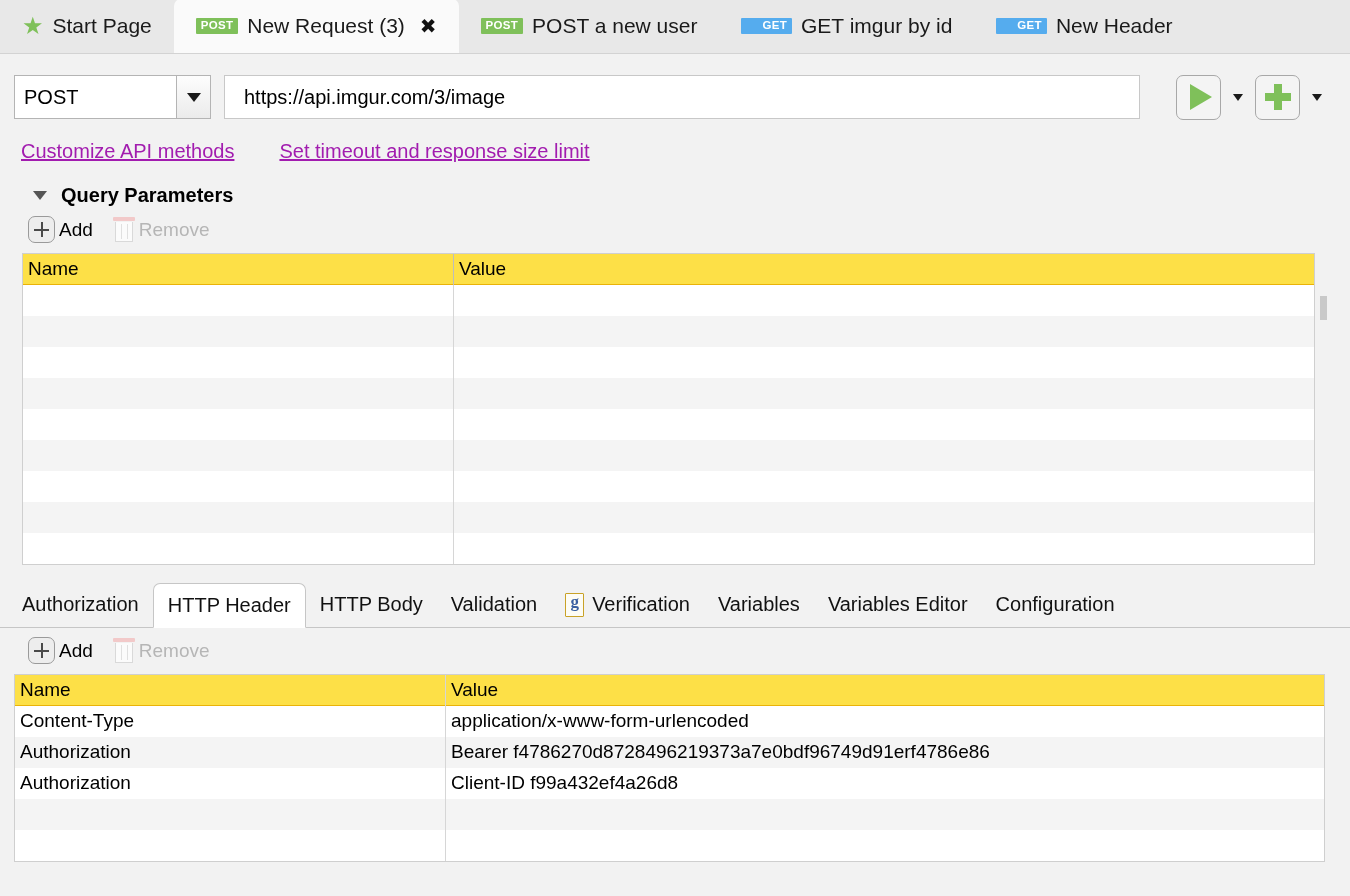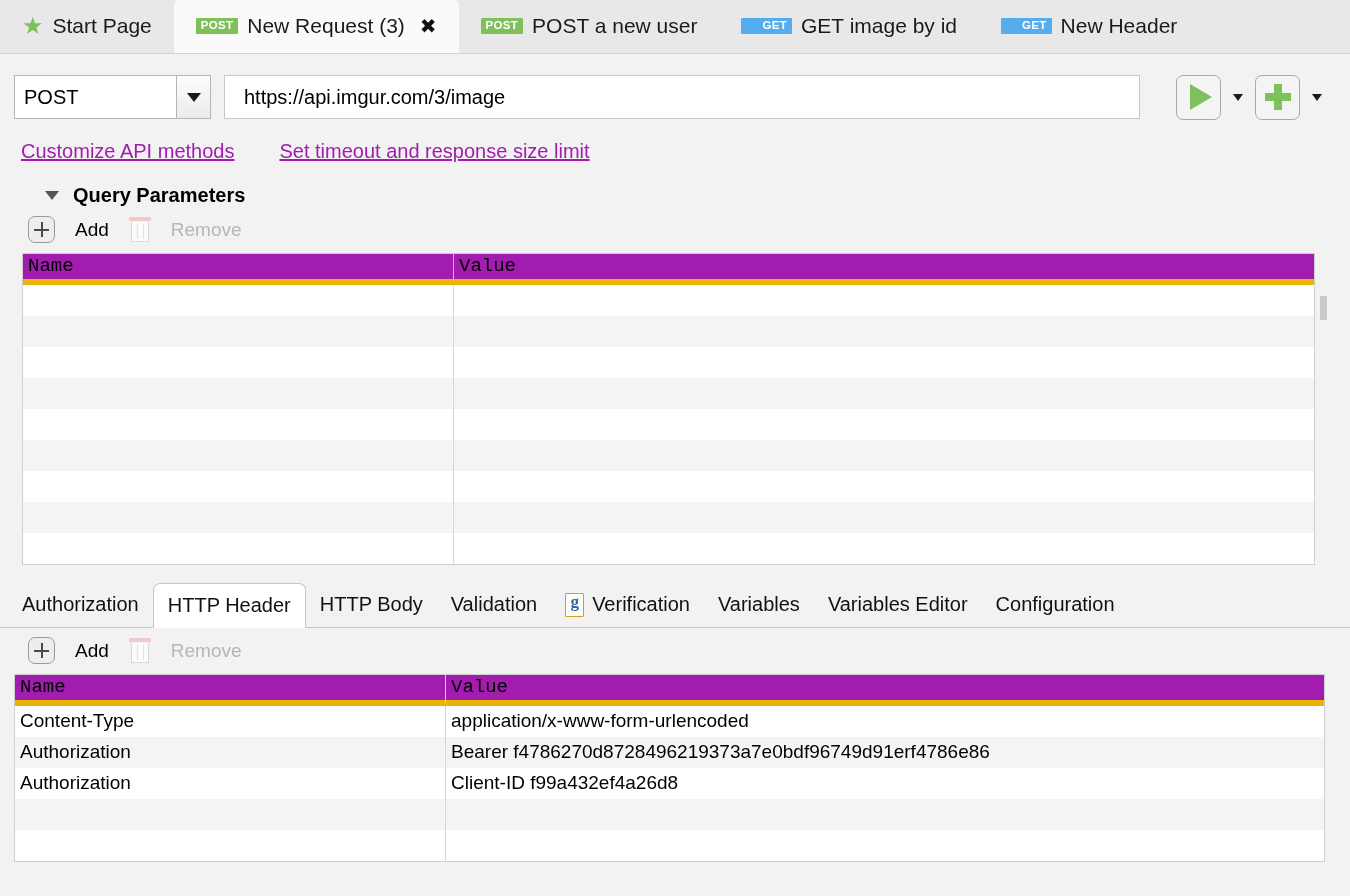--- a/index.html
+++ b/index.html
@@ -159,38 +159,38 @@
     color: #a21caf;
     text-decoration: underline;
     cursor: pointer;
   }
 
   
   .section-head {
     display: flex;
     align-items: center;
     gap: 14px;
-    padding: 21px 0 0 45px;
+    padding: 21px 0 0 33px;
   }
   .tri-down {
     width: 0; height: 0;
     border-left: 7px solid transparent;
     border-right: 7px solid transparent;
     border-top: 9px solid #555;
   }
   .section-title { font-size: 20px; font-weight: bold; }
 
   
   .addrem {
     display: flex;
     align-items: center;
     gap: 20px;
     padding: 9px 0 0 28px;
   }
-  .addrem .item { display: flex; align-items: center; gap: 20px; }
+  .addrem .item { display: flex; align-items: center; gap: 4px; }
   .addrem .lbl { font-size: 19px; }
   .addrem .lbl.dim { color: #b6b6b6; }
   .icon-add {
     position: relative;
     width: 27px; height: 27px;
     border: 1px solid #9a9a9a;
     border-radius: 7px;
     background: #ededed;
   }
   .icon-add::before, .icon-add::after {
@@ -228,23 +228,22 @@
     border: 1px solid #cfcfcf;
     overflow: hidden;
   }
   .tbl .trow {
     display: flex;
     height: 31px;
     align-items: center;
   }
   .tbl .trow.head {
     height: 31px;
-    border-bottom: 6px solid #eab308;
-    background: #a21caf;
-    font-family: Liberation Mono, monospace;
+    border-bottom: 1px solid #eab308;
+    background: #fde047;
   }
   .tbl .trow.alt { background: #f4f4f4; }
   .tbl .c-name {
     width: 431px;
     flex: 0 0 431px;
     padding-left: 5px;
     font-size: 19px;
     white-space: nowrap;
     overflow: hidden;
     border-right: 1px solid #d6d6d6;
@@ -335,21 +334,21 @@
     <span class="tab-close">✖</span>
   </div>
 
   <div class="tab">
     <span class="badge post">POST</span>
     <span>POST a new user</span>
   </div>
 
   <div class="tab">
     <span class="badge get">GET</span>
-    <span>GET image by id</span>
+    <span>GET imgur by id</span>
   </div>
 
   <div class="tab">
     <span class="badge get">GET</span>
     <span>New Header</span>
   </div>
 
 </div>
 
 <div class="request-row">

